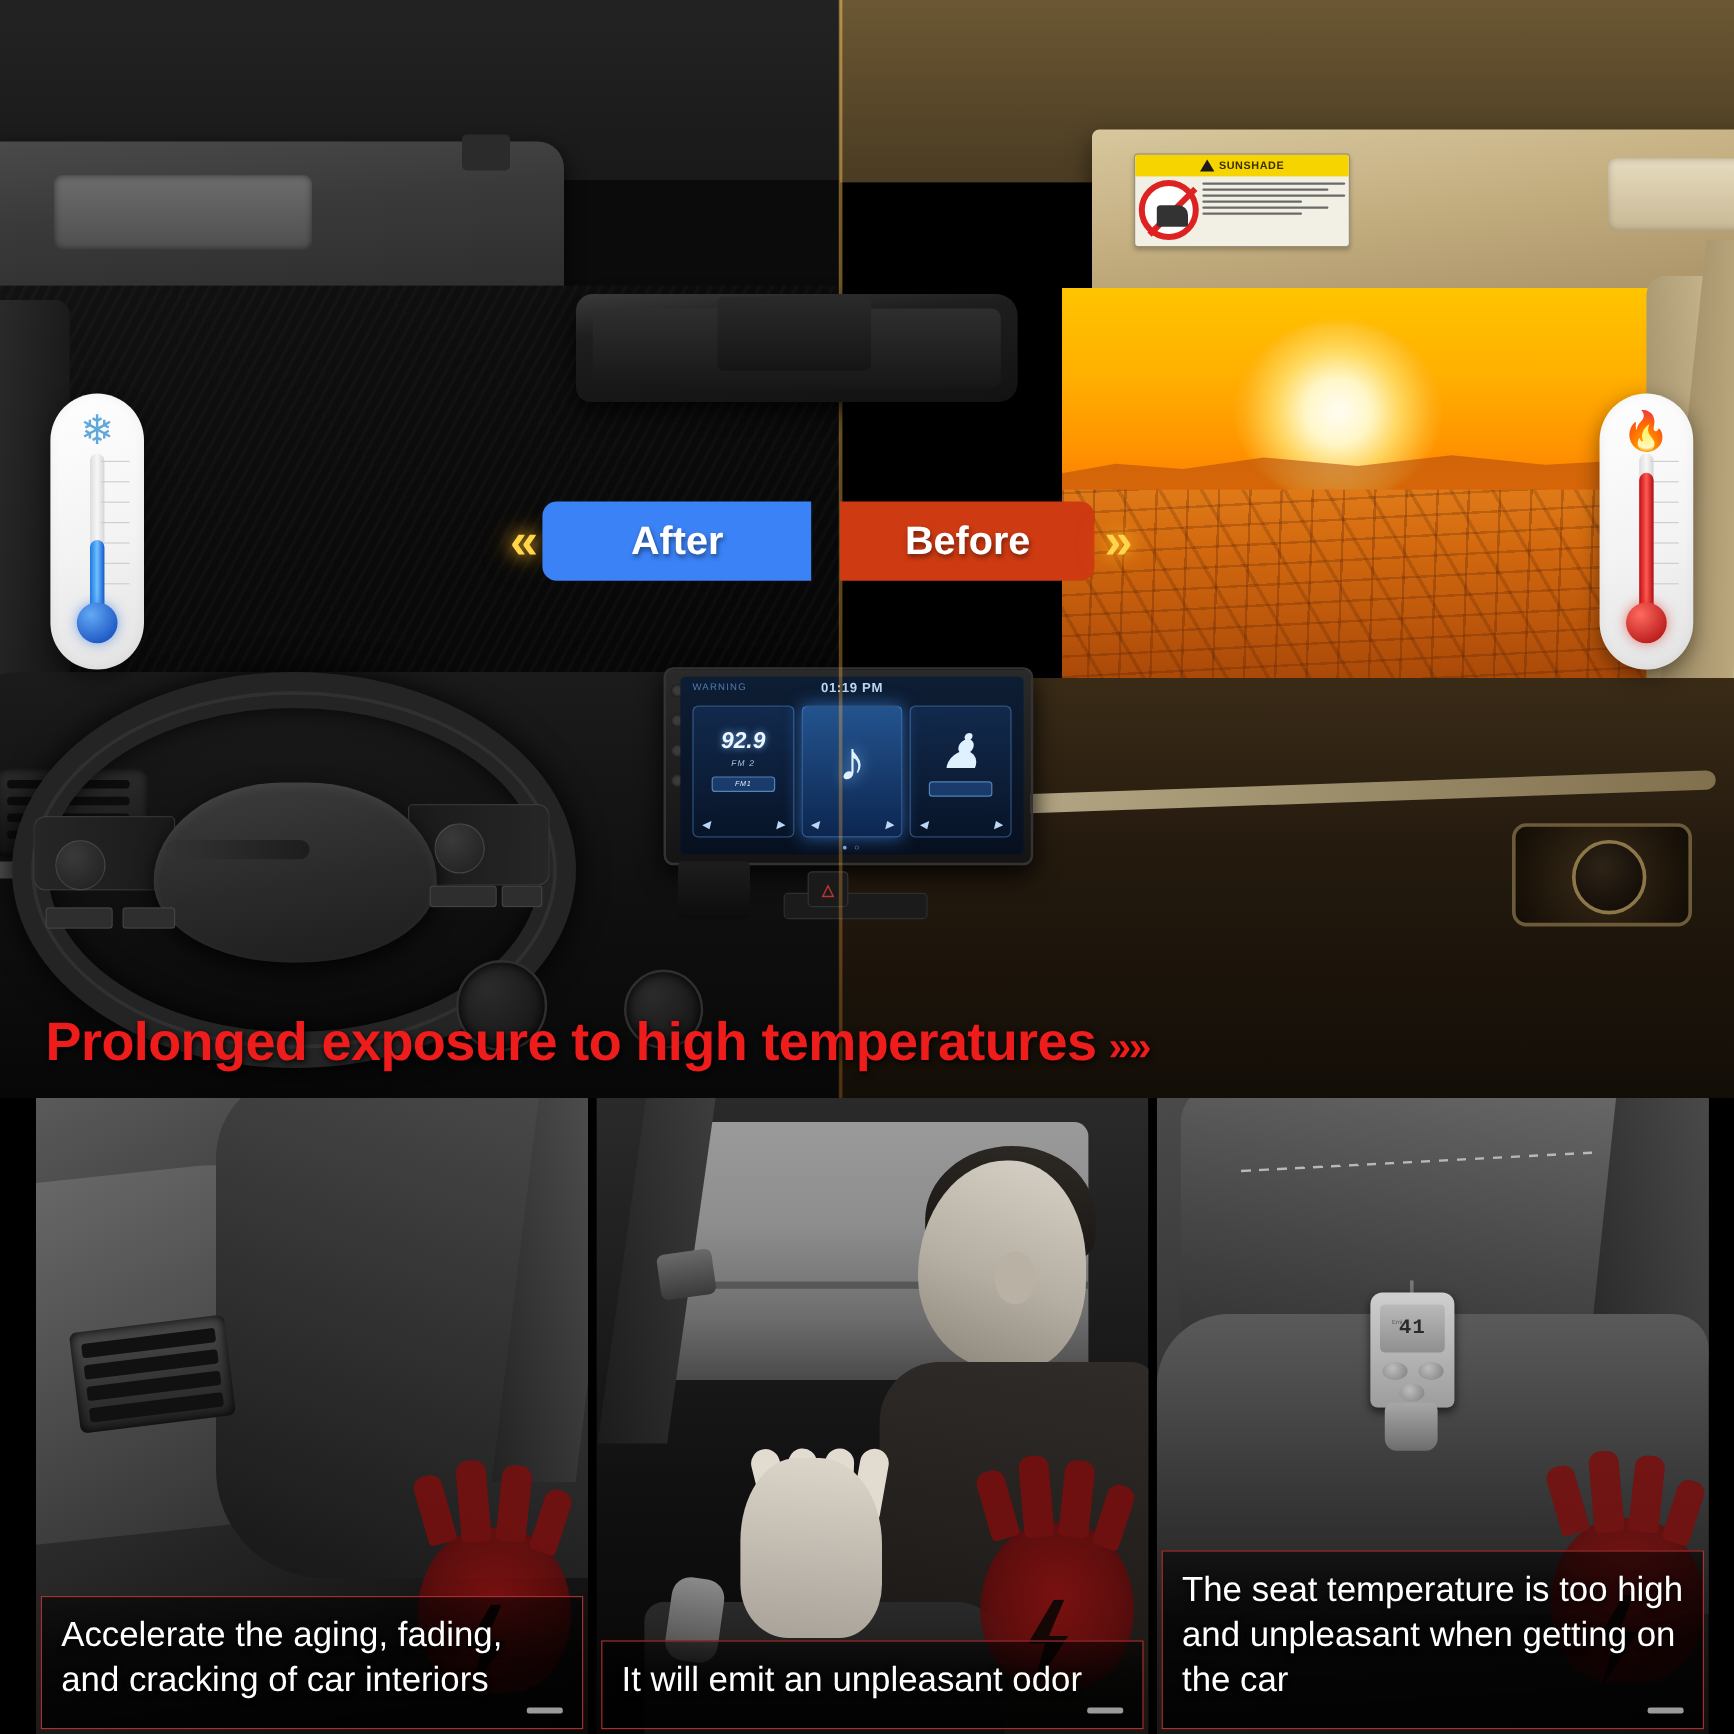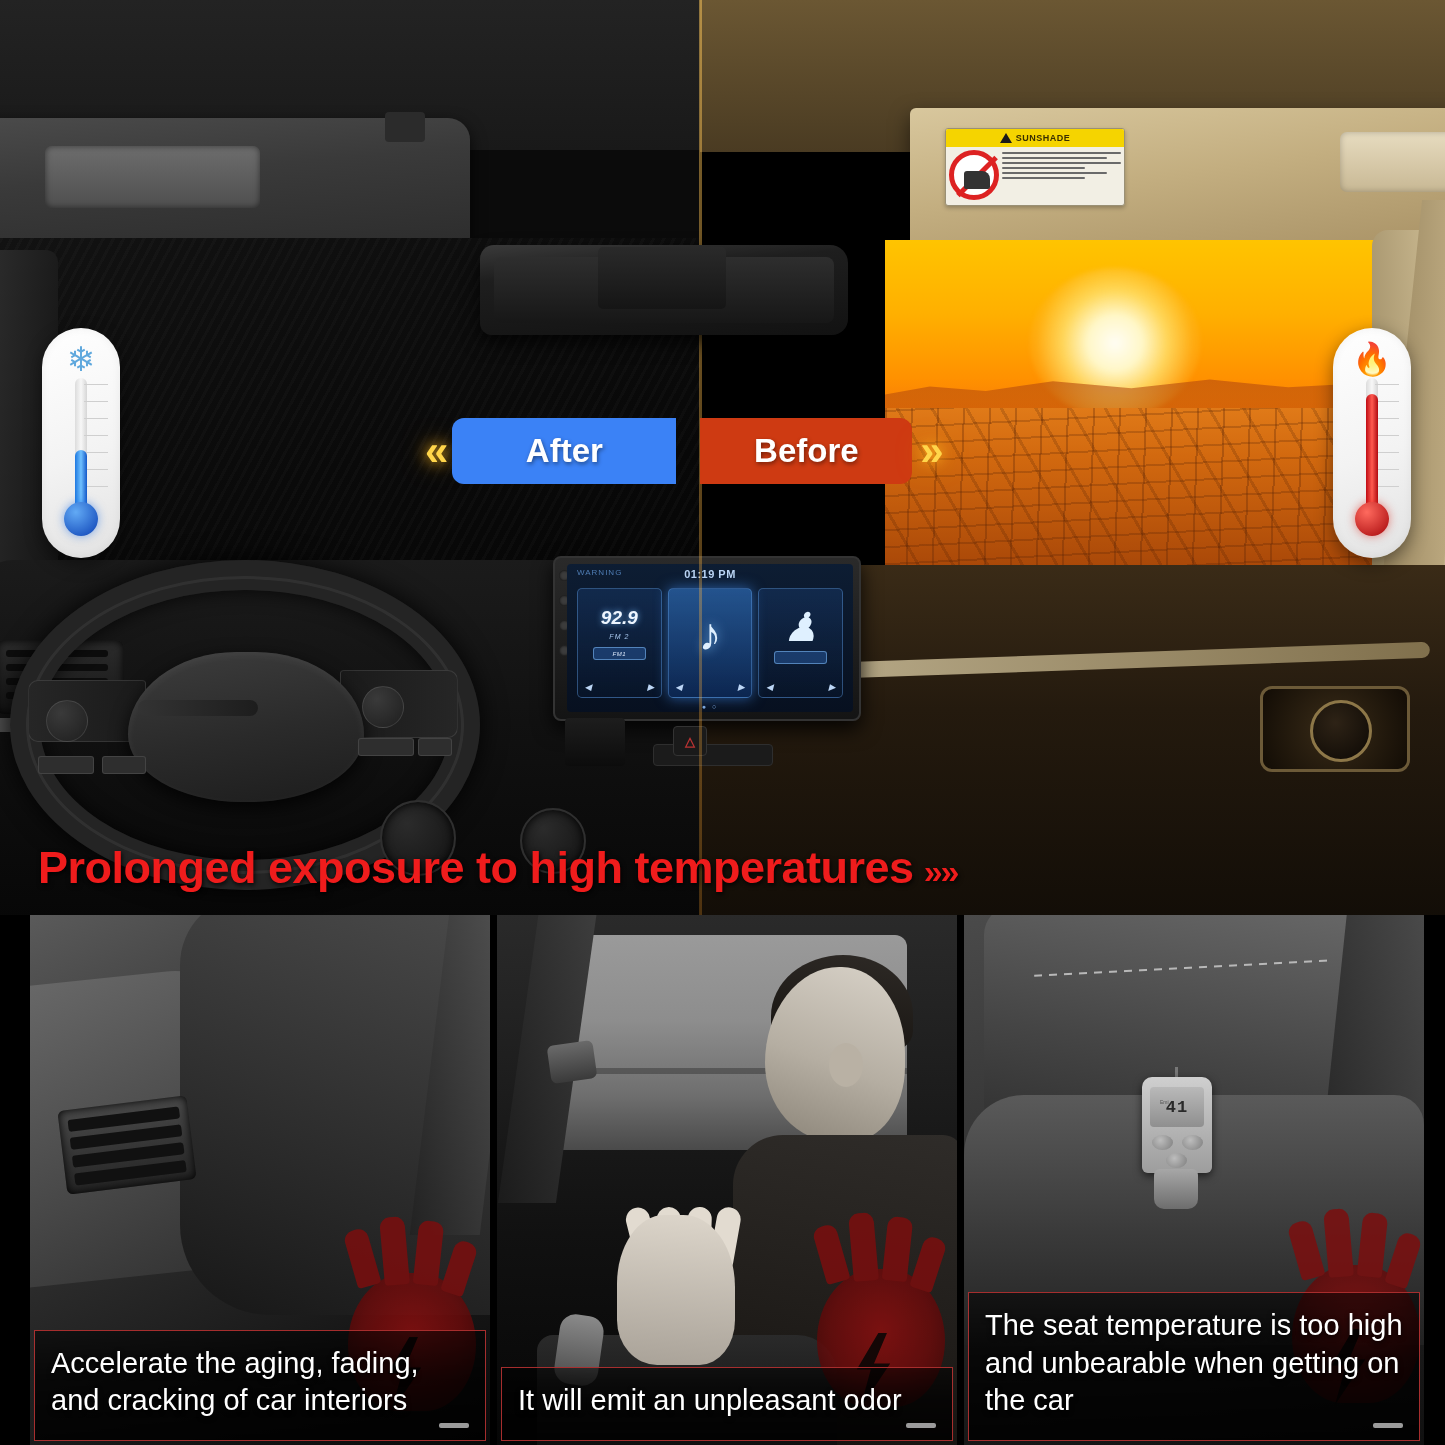--- a/index.html
+++ b/index.html
@@ -609,19 +609,19 @@
       </div>
       <div class="splat s3">
         <div class="palm"></div>
         <div class="fg" style="left:30px; top:14px; width:24px; height:58px; transform:rotate(-16deg)"></div>
         <div class="fg" style="left:62px; top:2px; width:25px; height:68px; transform:rotate(-5deg)"></div>
         <div class="fg" style="left:96px; top:6px; width:25px; height:64px; transform:rotate(6deg)"></div>
         <div class="fg" style="left:128px; top:26px; width:23px; height:54px; transform:rotate(18deg)"></div>
         <div class="bolt"></div>
       </div>
       <div class="cap">
-        <p>The seat temperature is too high and unbearable when getting on the car</p>
+        <p>The seat temperature is too high and unpleasant when getting on the car</p>
         <span class="dash"></span>
       </div>
     </div>
 
   </div>
 </div>
 
 </body></html>

